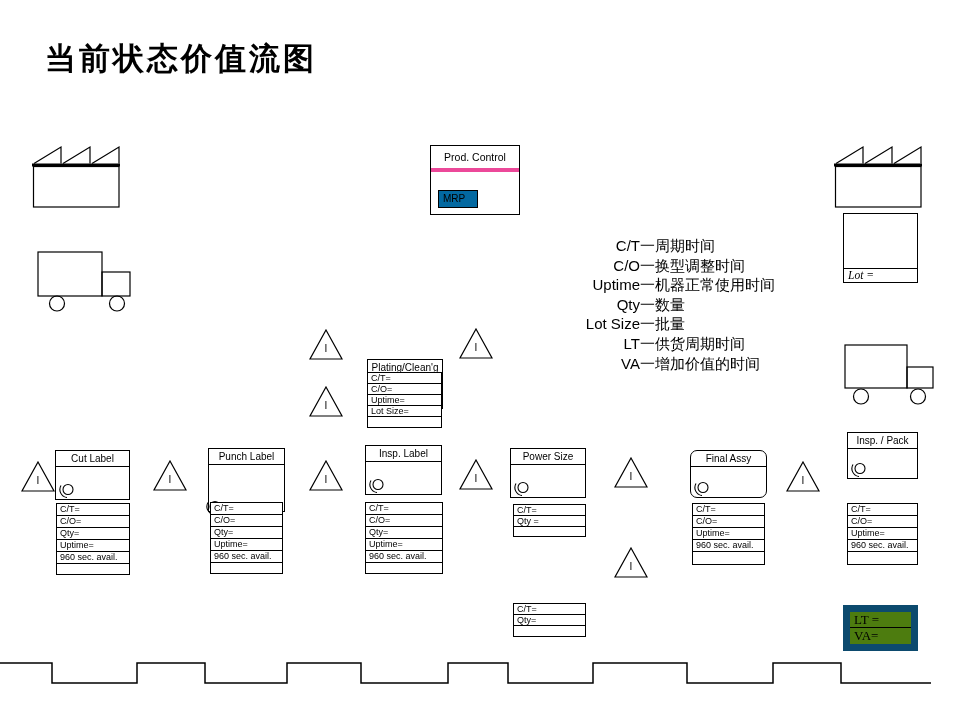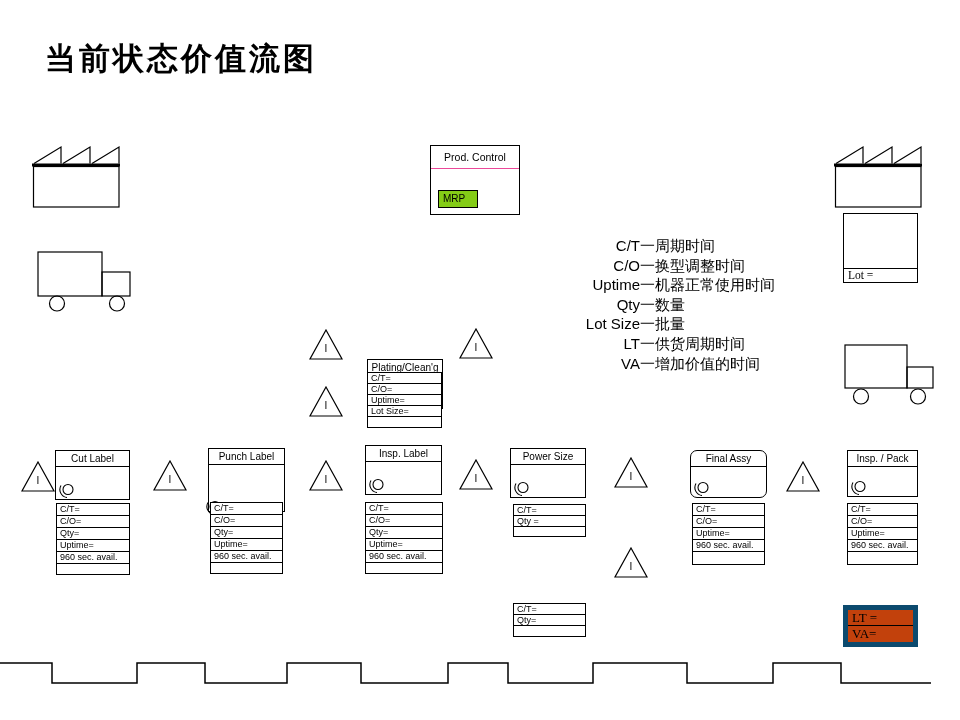--- a/index.html
+++ b/index.html
@@ -3,23 +3,23 @@
 <meta charset="utf-8">
 <style>
   html,body{margin:0;padding:0;background:#fff;}
   .canvas{position:relative;width:960px;height:720px;background:#ffffff;overflow:hidden;
           font-family:"Liberation Sans",sans-serif;color:#000;}
   .abs{position:absolute;}
   .page-title{position:absolute;left:45px;top:38px;font-size:31px;font-weight:bold;letter-spacing:3px;}
 
   
   .prodctl{position:absolute;left:430px;top:145px;width:90px;height:70px;border:1px solid #000;box-sizing:border-box;background:#fff;}
-  .prodctl .pc-title{height:22px;line-height:22px;border-bottom:1px solid #ec4899;text-align:center;font-size:10.5px;}
+  .prodctl .pc-title{height:22px;line-height:22px;border-bottom:4px solid #ec4899;text-align:center;font-size:10.5px;}
   .prodctl .pc-mrp{position:absolute;left:7px;top:44px;width:40px;height:18px;border:1px solid #000;box-sizing:border-box;
-                   line-height:16px;padding-left:4px;font-size:10px;background:#84cc16;}
+                   line-height:16px;padding-left:4px;font-size:10px;background:#0369a1;}
 
   
   .legend{position:absolute;left:548px;top:236px;}
   .legend-title{font-size:17px;font-weight:bold;margin-left:17px;margin-bottom:7px;}
   .legend-row{display:flex;font-size:15px;line-height:19.6px;white-space:nowrap;}
   .legend-term{display:inline-block;width:92px;text-align:right;}
 
   
   .pbox{position:absolute;border:1px solid #000;box-sizing:border-box;background:#fff;}
   .ptitle{height:15px;line-height:15px;border-bottom:1px solid #000;text-align:center;font-size:10px;overflow:hidden;white-space:nowrap;}
@@ -30,24 +30,24 @@
   .rh12 .drow{height:12px;line-height:11px;}
   .rh11 .drow{height:11px;line-height:10px;}
   .drow.empty{border-bottom:none;flex:1;}
 
   
   .inv{position:absolute;width:34px;height:31px;}
   .inv svg{position:absolute;left:0;top:0;}
   .inv .inv-label{position:absolute;left:0;top:13px;width:100%;text-align:center;font-size:10px;line-height:14px;}
 
   
-  .lotbox{position:absolute;left:843px;top:213px;width:75px;height:70px;border:1px solid #000;box-sizing:border-box;background:#fff;}
+  .lotbox{position:absolute;left:843px;top:213px;width:75px;height:70px;border:1px solid #000;box-sizing:border-box;background:#fff;font-style:italic;}
   .lotbox .lot-row{position:absolute;left:0;bottom:0;width:100%;height:14px;border-top:1px solid #000;box-sizing:border-box;
                    font-family:"Liberation Serif",serif;font-size:11.5px;line-height:13px;padding-left:4px;}
-  .ltva{position:absolute;left:843px;top:605px;width:75px;border:5px solid #0c4a6e;box-sizing:border-box;background:#c2410c;
+  .ltva{position:absolute;left:843px;top:605px;width:75px;border:7px solid #0c4a6e;box-sizing:border-box;background:#4d7c0f;
         font-family:"Liberation Serif",serif;font-size:13px;}
   .ltva .ltva-row{height:16px;line-height:15px;padding-left:4px;box-sizing:border-box;}
   .ltva .ltva-row.first{border-bottom:1px solid #000;}
 
   svg{display:block;}
 </style>
 </head>
 <body>
 
 <div class="canvas">
@@ -234,21 +234,21 @@
     </span>
   </div>
   <div class="databox rh12" style="left:692px;top:503px;width:73px;height:62px;">
     <div class="drow">C/T=</div>
     <div class="drow">C/O=</div>
     <div class="drow">Uptime=</div>
     <div class="drow">960 sec. avail.</div>
     <div class="drow empty"></div>
   </div>
 
-  <div class="pbox" style="left:847px;top:450px;width:71px;height:47px;">
+  <div class="pbox" style="left:847px;top:432px;width:71px;height:47px;">
     <div class="ptitle">Insp. / Pack</div>
     <span class="opicon">
       <svg width="18" height="15" viewBox="0 0 18 15">
         <circle cx="10" cy="6.5" r="5" fill="none" stroke="#000" stroke-width="1.1"></circle>
         <path d="M3 2.5 a 8 8 0 0 0 6 12" fill="none" stroke="#000" stroke-width="1.1"></path>
       </svg>
     </span>
   </div>
   <div class="databox rh12" style="left:847px;top:503px;width:71px;height:62px;">
     <div class="drow">C/T=</div>

